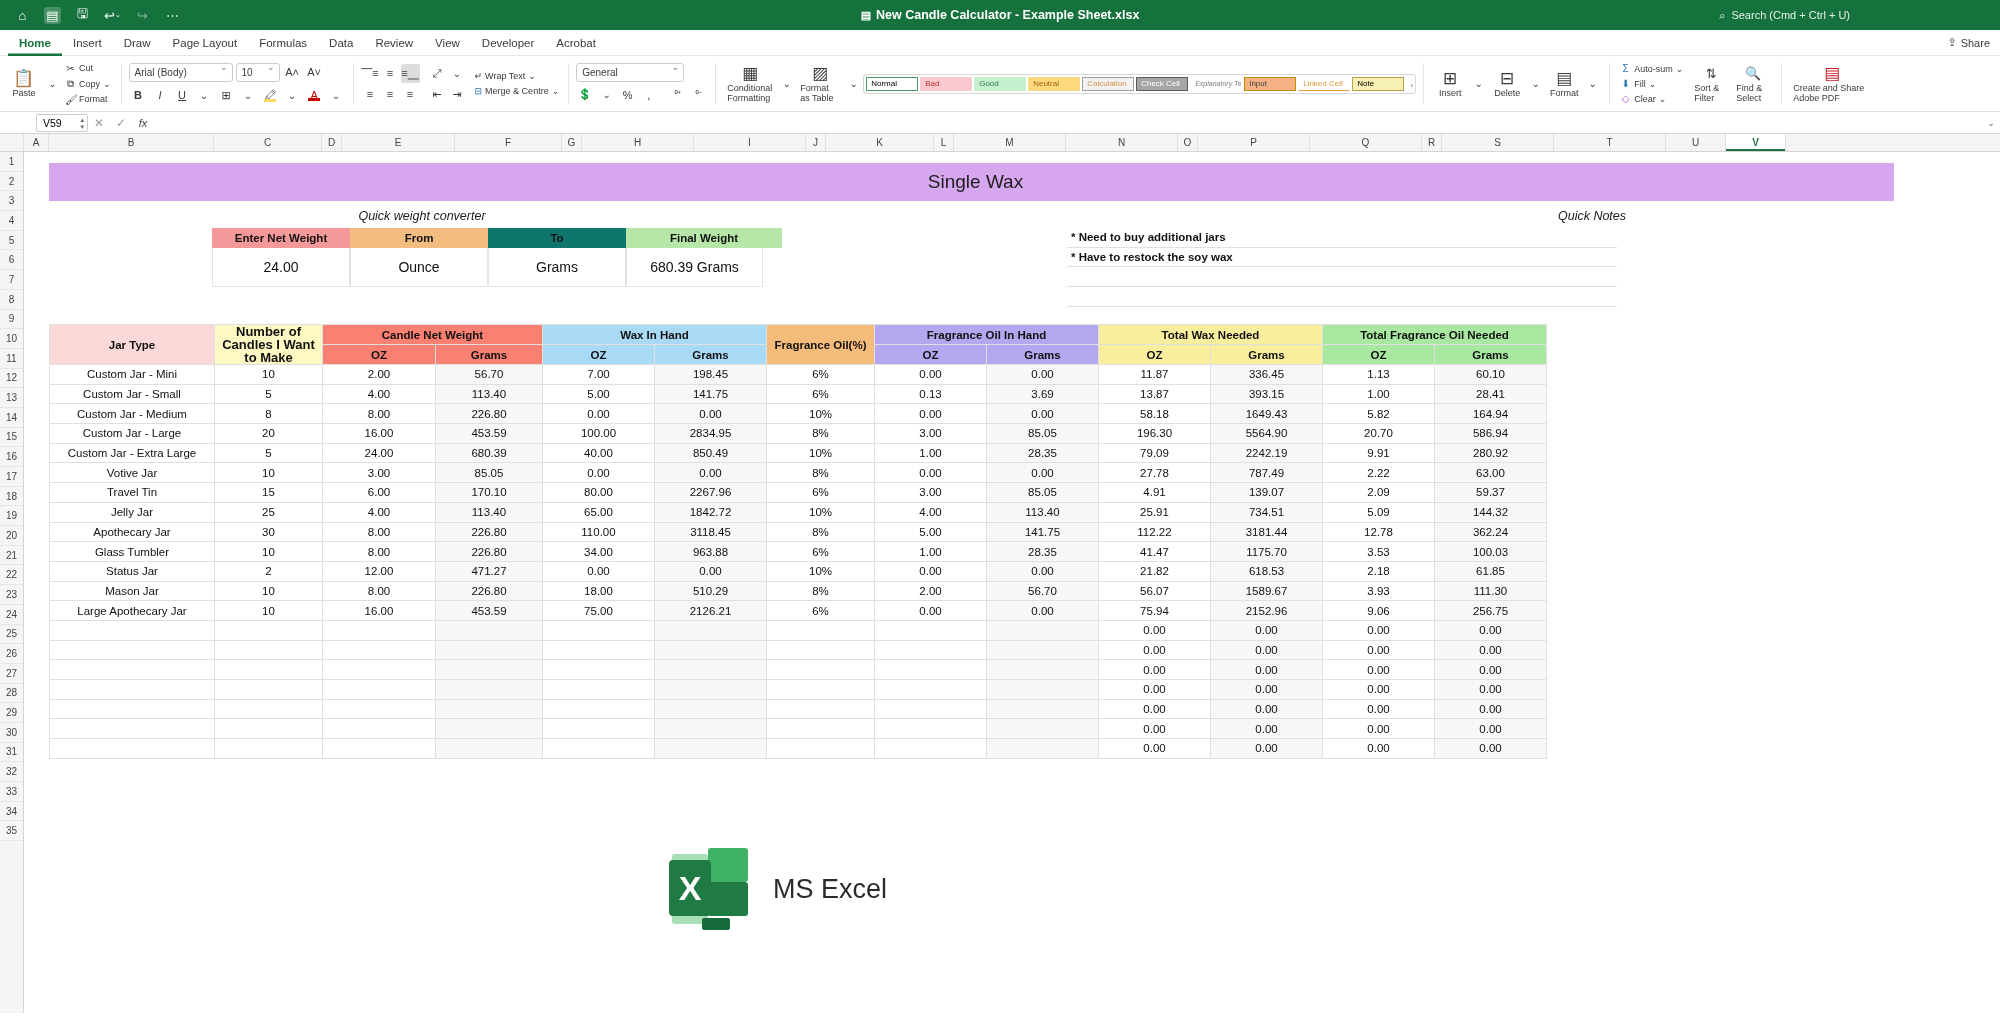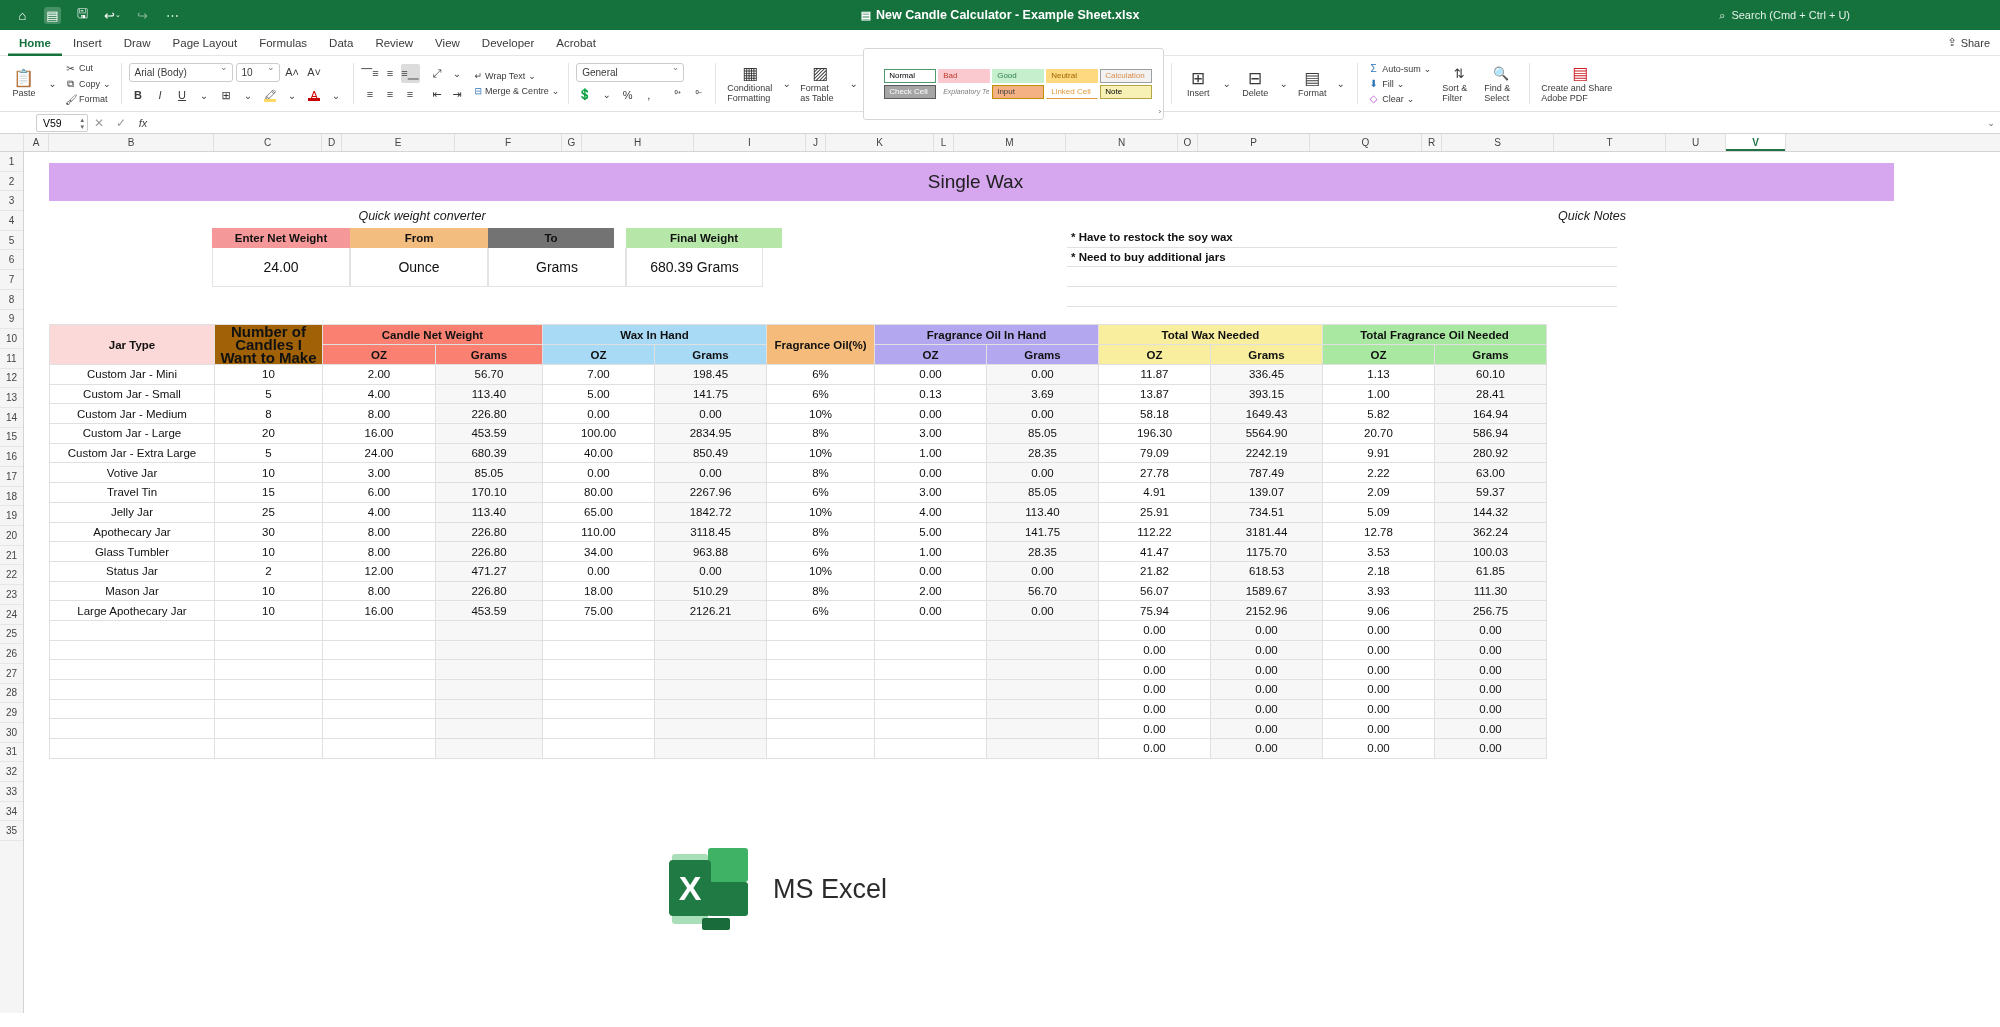--- a/index.html
+++ b/index.html
@@ -98,21 +98,21 @@
     border: 1px solid #ccc; border-radius: 3px; height: 19px; width: 108px;
     font-size: 10px; padding: 0 14px 0 5px; display: flex; align-items: center;
     position: relative; cursor: pointer; background: #fff;
   }
   .numsel::after { content: "⌄"; position: absolute; right: 4px; top: -2px; font-size: 9px; color: #777; }
   .numrow { display: flex; gap: 2px; align-items: center; }
 
   
   .stylegal {
     border: 1px solid #d6d6d6; border-radius: 3px; background: #fff;
-    padding: 20px; display: flex; flex-direction: column; gap: 2px;
+    padding: 2px; display: flex; flex-direction: row; gap: 2px;
     position: relative; padding-right: 11px;
   }
   .stylerow { display: flex; gap: 2px; }
   .stylecell {
     width: 52px; height: 14px; font-size: 8px; display: flex; align-items: center;
     padding-left: 4px; cursor: pointer; border: 1px solid transparent; overflow: hidden;
     white-space: nowrap;
   }
   .galarrow { position: absolute; right: 2px; bottom: 3px; font-size: 8px; color: #666; cursor: pointer; }
 
@@ -515,41 +515,41 @@
       <div class="conv" style="left:188px; top:76px;">
         <div class="convcol">
           <div class="convhd" style="width:138px; background:#f4989a">Enter Net Weight</div>
           <div class="convval" style="width:138px; height:39px">24.00</div>
         </div>
         <div class="convcol">
           <div class="convhd" style="width:138px; background:#f2bd7e">From</div>
           <div class="convval" style="width:138px; height:39px">Ounce</div>
         </div>
         <div class="convcol">
-          <div class="convhd" style="width:126px; background:#737373">To</div>
+          <div class="convhd" style="width:138px; background:#0f766e">To</div>
           <div class="convval" style="width:138px; height:39px">Grams</div>
         </div>
         <div class="convcol">
           <div class="convhd" style="width:156px; background:#b6e7a8">Final Weight</div>
           <div class="convval" style="width:137px; height:39px">680.39 Grams</div>
         </div>
       </div>
 
       <div class="notes" style="left:1043px; top:76px; width:550px;">
+        <div class="noteline">* Need to buy additional jars</div>
         <div class="noteline">* Have to restock the soy wax</div>
-        <div class="noteline">* Need to buy additional jars</div>
         <div class="noteline blank"></div>
         <div class="noteline blank"></div>
       </div>
 
       <table class="tbl" style="left:25px; top:172px;">
         <thead>
           <tr>
             <th rowspan="2" style="width:165px; background:#fbd9d8">Jar Type</th>
-            <th rowspan="2" style="width:108px; background:#a16207; font-size:15px; line-height:13px">Number of Candles I Want to Make</th>
+            <th rowspan="2" style="width:108px; background:#fef9c3; font-size:13px; line-height:13px">Number of Candles I Want to Make</th>
             <th colspan="2" style="background:#fa8072">Candle Net Weight</th>
             <th colspan="2" style="background:#a8d9f5">Wax In Hand</th>
             <th rowspan="2" style="width:108px; background:#f5bb7a">Fragrance Oil(%)</th>
             <th colspan="2" style="background:#b3a8f0">Fragrance Oil In Hand</th>
             <th colspan="2" style="background:#f8ee9e">Total Wax Needed</th>
             <th colspan="2" style="background:#a8e8a0">Total Fragrance Oil Needed</th>
           </tr>
           <tr>
             <th style="width:113px; background:#fa8072">OZ</th>
             <th style="width:107px; background:#fa8072">Grams</th>

